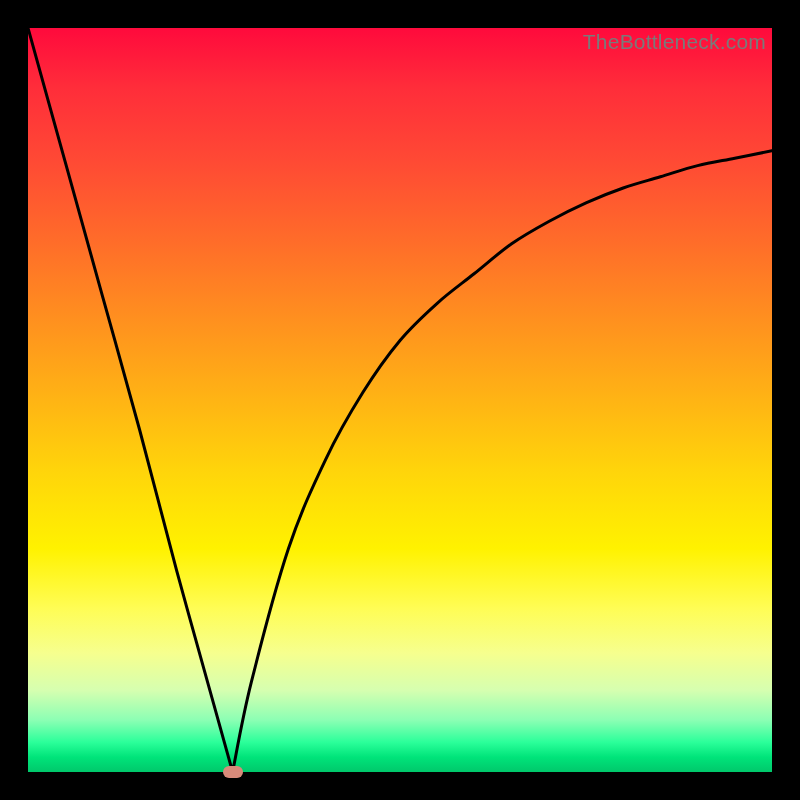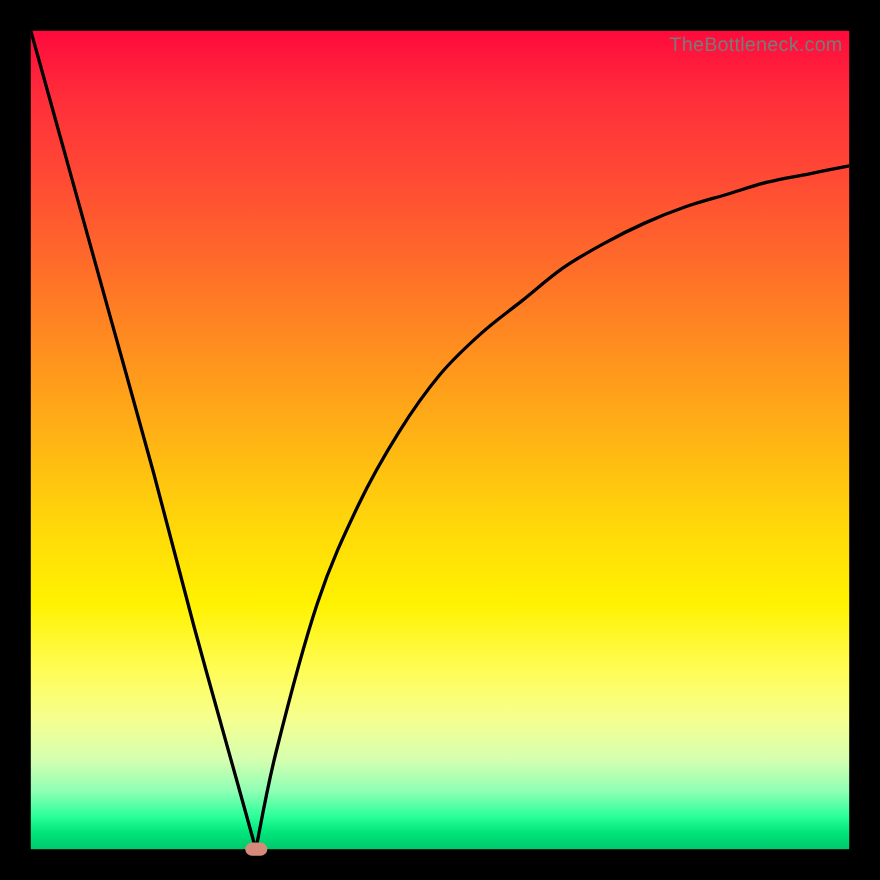--- a/index.html
+++ b/index.html
@@ -42,21 +42,21 @@
       #2bff9a 96%,
       #00e47a 98%,
       #00c86b 100%
     );
   }
   .watermark {
     position: absolute;
     top: 2px;
     right: 6px;
     color: #7a7a7a;
-    font-size: 18px;
+    font-size: 21px;
     letter-spacing: 0.2px;
     font-weight: 500;
     user-select: none;
   }
   svg.curve {
     position: absolute;
     top: 0;
     left: 0;
     width: 744px;
     height: 744px;

